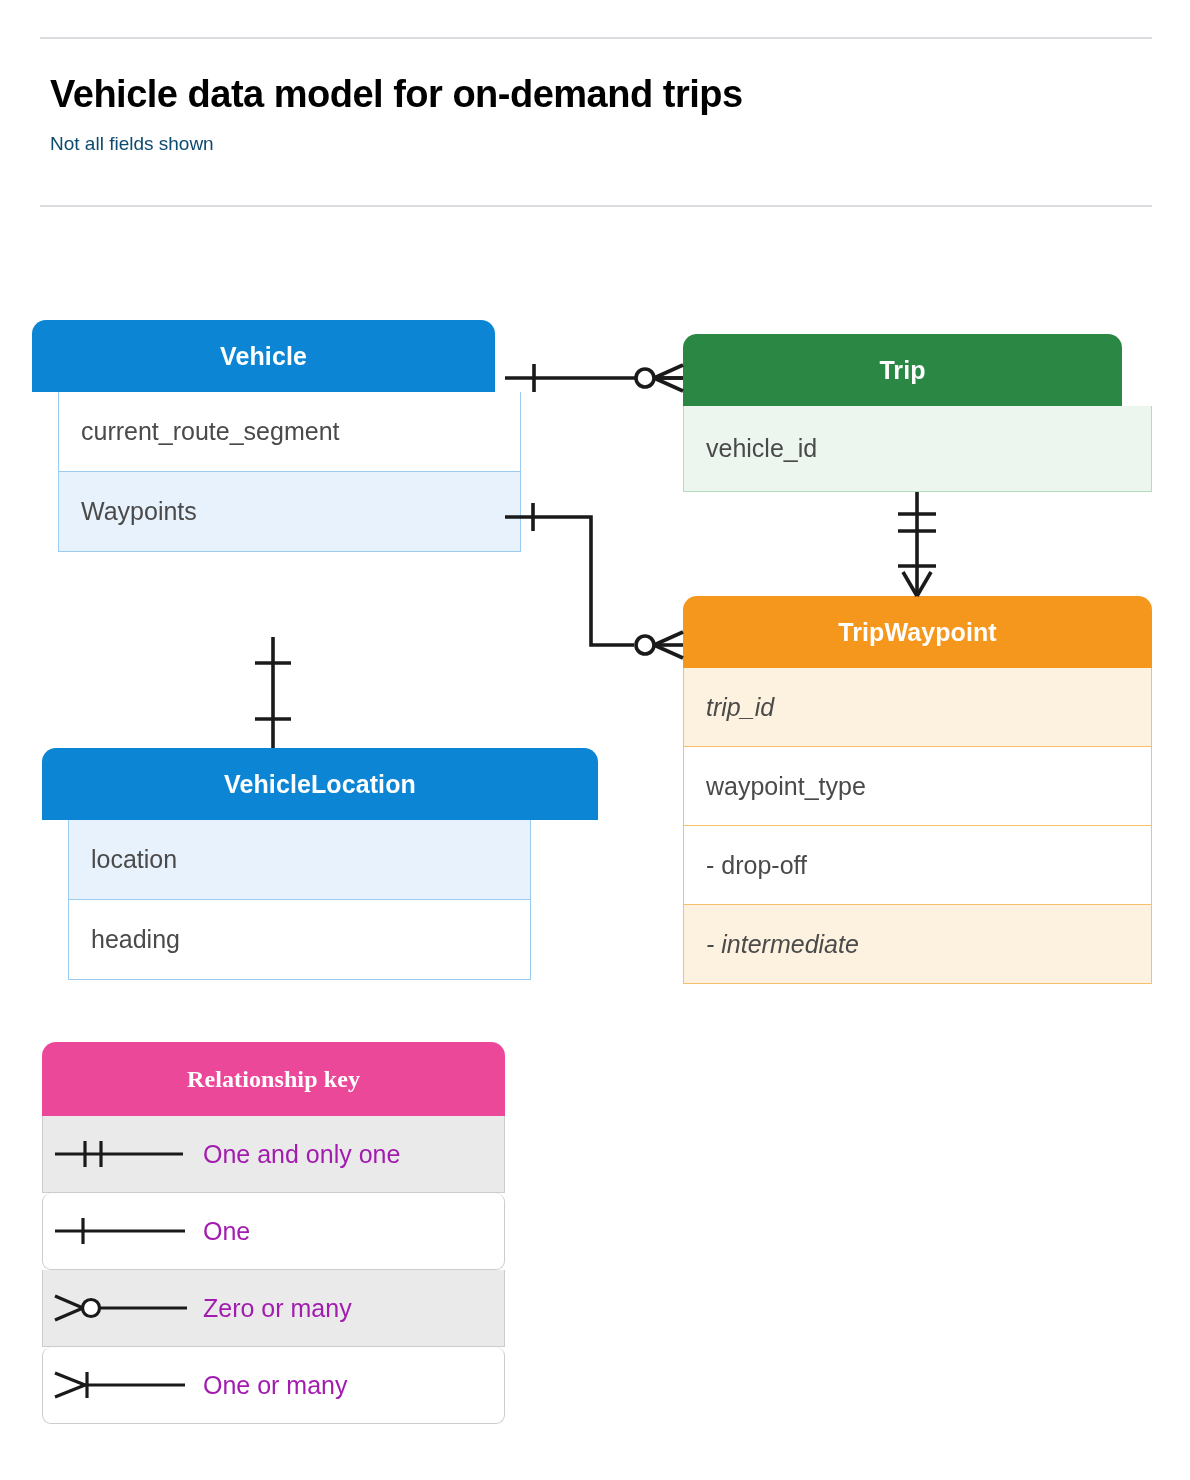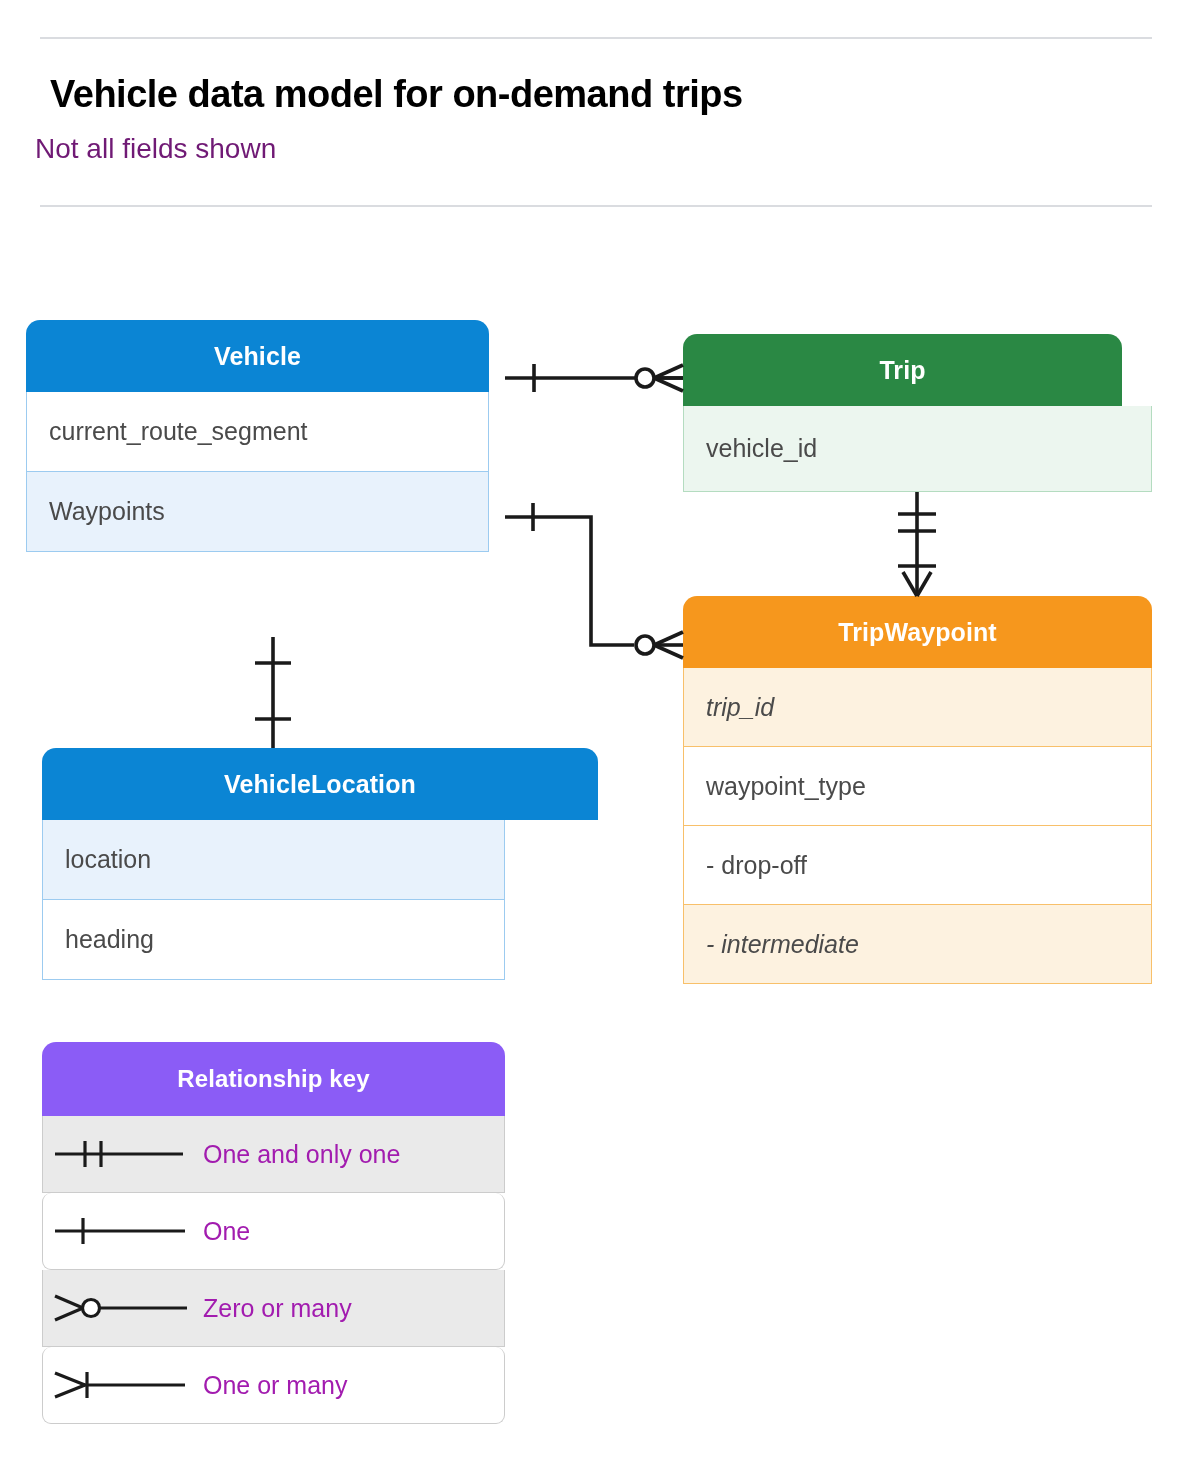--- a/index.html
+++ b/index.html
@@ -35,25 +35,25 @@
     left: 50px;
     top: 73px;
     font-size: 38px;
     font-weight: 700;
     color: #000000;
     letter-spacing: -0.5px;
     white-space: nowrap;
   }
   #page-subtitle {
     position: absolute;
-    left: 35px;
+    left: 50px;
     top: 133px;
-    font-size: 28px;
+    font-size: 19px;
     font-weight: 400;
-    color: #701a75;
+    color: #0c4a6e;
     white-space: nowrap;
   }
 
   
   .entity {
     position: absolute;
     box-sizing: border-box;
   }
   .entity-header {
     box-sizing: border-box;
@@ -75,40 +75,40 @@
     align-items: center;
     font-size: 25px;
     color: #4a4a4a;
     padding-left: 22px;
     border-style: solid;
     border-width: 0 1.6px 1.6px 1.6px;
   }
 
   
   .blue .entity-header { background: #0b85d4; }
-  .blue .entity-row { border-color: #9ccbf0; }
+  .blue .entity-row { border-color: #9ccbf0; margin-left: 26px; }
   .blue .entity-row.alt { background: #e8f2fc; }
   .blue .entity-row.plain { background: #ffffff; }
 
   
   .green .entity-header { background: #2a8844; }
   .green .entity-row { border-color: #b4dcc0; }
   .green .entity-row.alt { background: #ecf6ef; }
 
   
   .orange .entity-header { background: #f6971d; }
   .orange .entity-row { border-color: #f8c06a; }
   .orange .entity-row.alt { background: #fdf2e0; font-style: italic; }
   .orange .entity-row.plain { background: #ffffff; }
 
   
-  .grey .entity-header { background: #8b5cf6; }
-
-  
-  #entity-vehicle { left: 26px; top: 320px; width: 463px; }
+  .grey .entity-header { background: #ec4899; font-family: Liberation Serif, serif; }
+
+  
+  #entity-vehicle { left: 32px; top: 320px; width: 463px; }
   #entity-vehicle .entity-header { height: 72px; width: 463px; }
   #entity-vehicle .entity-row { height: 80px; width: 463px; }
 
   #entity-vehiclelocation { left: 42px; top: 748px; width: 463px; }
   #entity-vehiclelocation .entity-header { height: 72px; width: 556px; }
   #entity-vehiclelocation .entity-row { height: 80px; width: 463px; }
 
   #entity-trip { left: 683px; top: 334px; width: 469px; }
   #entity-trip .entity-header { height: 72px; width: 439px; }
   #entity-trip .entity-row { height: 86px; width: 469px; }

